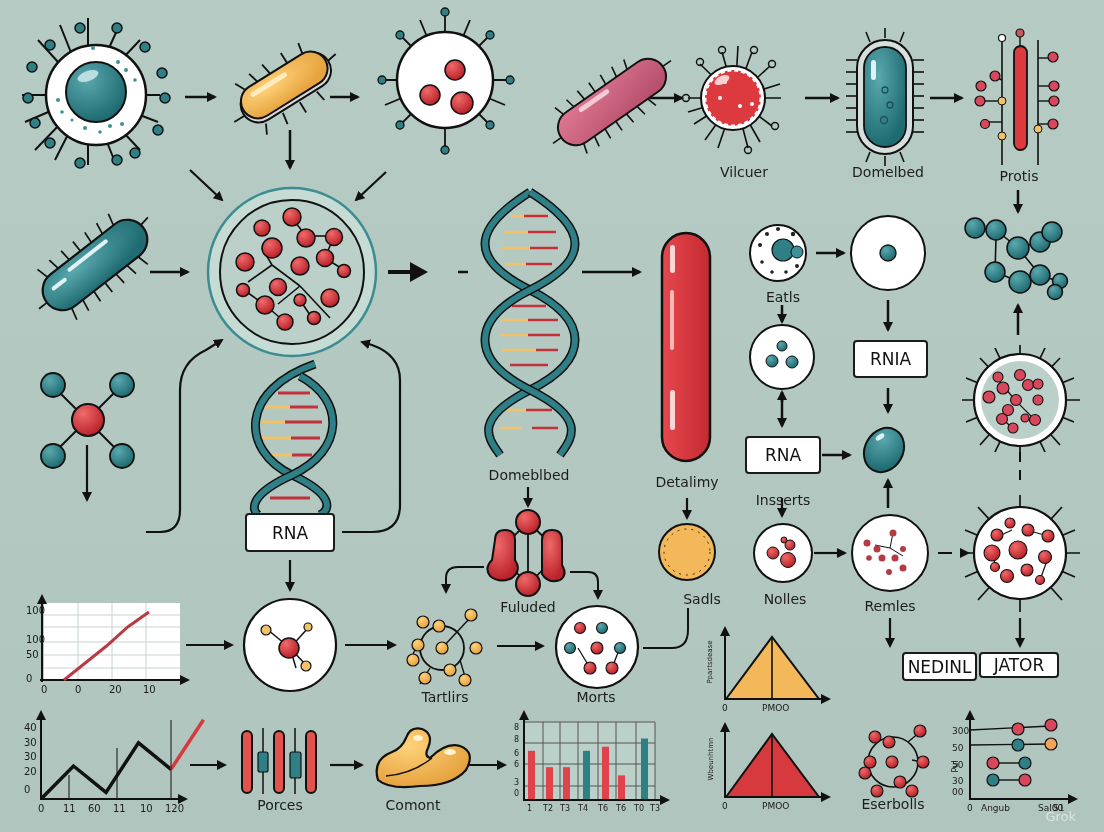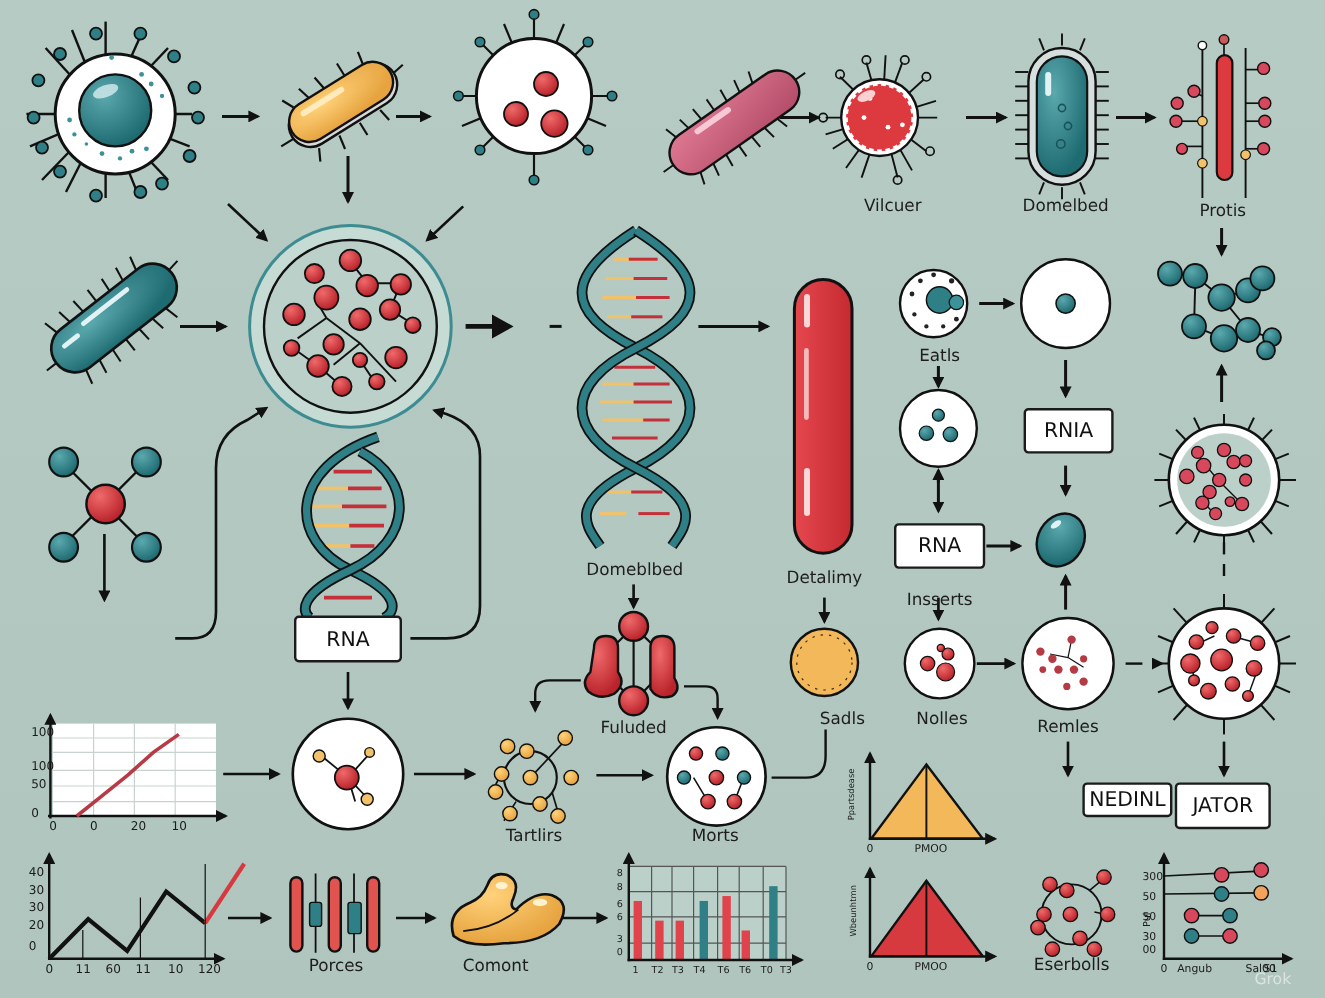--- a/index.html
+++ b/index.html
@@ -832,21 +832,21 @@
 <div class="lbl" style="left:445px;top:689px;">Tartlirs</div>
 <div class="lbl" style="left:596px;top:689px;">Morts</div>
 <div class="lbl" style="left:280px;top:797px;">Porces</div>
 <div class="lbl" style="left:413px;top:797px;">Comont</div>
 <div class="lbl" style="left:893px;top:796px;">Eserbolls</div>
 
 <div class="box" style="left:245px;top:513px;width:90px;height:39px;">RNA</div>
 <div class="box" style="left:853px;top:340px;width:75px;height:38px;">RNIA</div>
 <div class="box" style="left:745px;top:436px;width:76px;height:38px;">RNA</div>
 <div class="box" style="left:902px;top:652px;width:75px;height:29px;">NEDINL</div>
-<div class="box" style="left:979px;top:652px;width:80px;height:39px;">JATOR</div>
+<div class="box" style="left:979px;top:652px;width:80px;height:26px;">JATOR</div>
 
 <div id="ticks">
       <div class="tick" style="left: 26px; top: 673px;">0</div>
       <div class="tick" style="left: 26px; top: 649px;">50</div>
       <div class="tick" style="left: 26px; top: 634px;">100</div>
       <div class="tick" style="left: 26px; top: 605px;">100</div>
       <div class="tick" style="left: 41px; top: 684px;">0</div>
       <div class="tick" style="left: 75px; top: 684px;">0</div>
       <div class="tick" style="left: 109px; top: 684px;">20</div>
       <div class="tick" style="left: 143px; top: 684px;">10</div>

